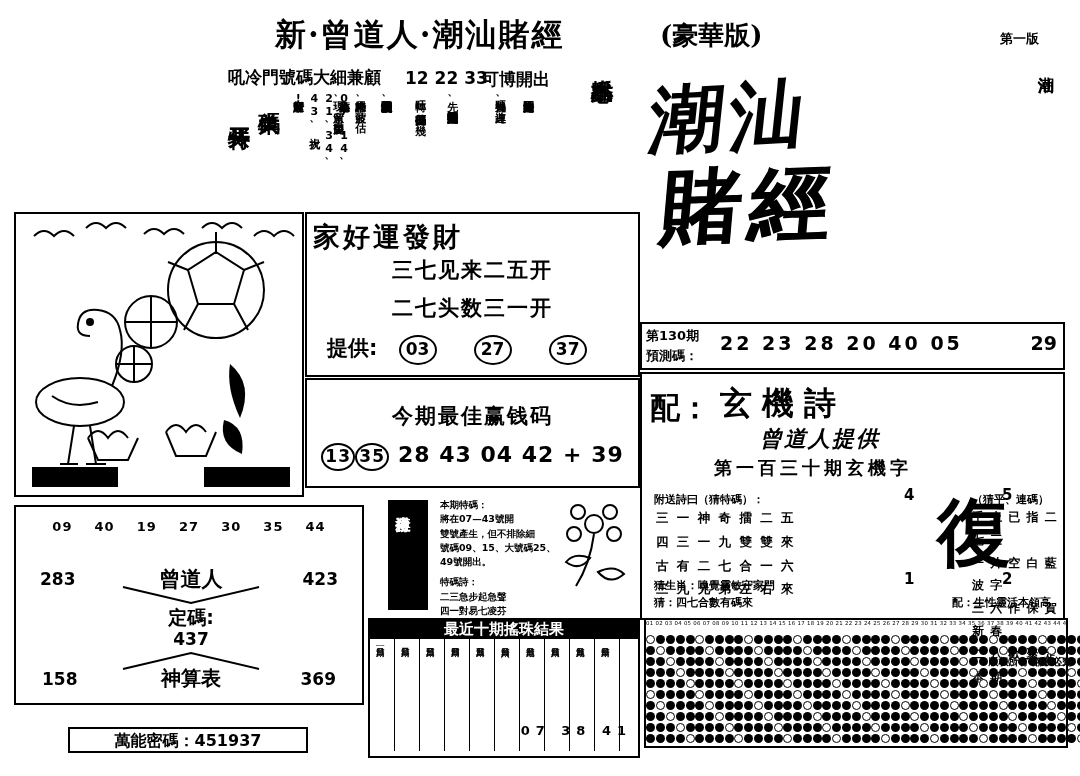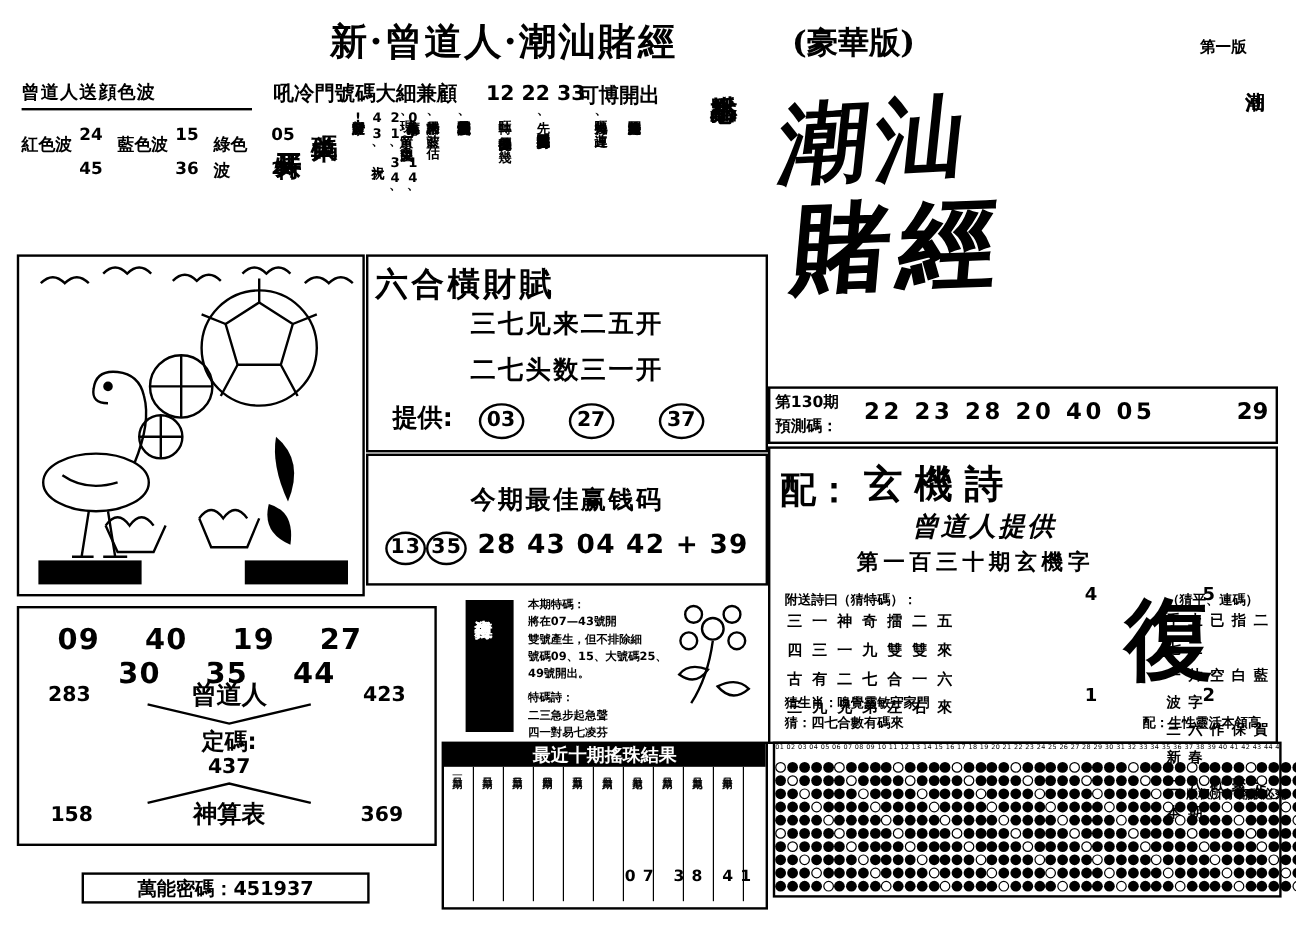--- a/index.html
+++ b/index.html
@@ -54,21 +54,21 @@
 
   
   #best{left:305px;top:378px;width:335px;height:110px;}
   #best .hd{font-size:21px;font-weight:bold;text-align:center;padding-top:22px;letter-spacing:2px;}
   #best .nums{text-align:center;font-size:22px;font-weight:bold;margin-top:12px;letter-spacing:1px;}
   .cn{display:inline-block;width:30px;height:24px;border:2px solid #000;border-radius:50%;
       text-align:center;line-height:22px;font-size:17px;font-weight:bold;}
 
   
   #numbox{left:14px;top:505px;width:350px;height:200px;}
-  .nb-row1{font-size:24px;font-weight:bold;letter-spacing:1px;text-align:center;padding-top:12px;}
+  .nb-row1{font-size:13px;font-weight:bold;letter-spacing:1px;text-align:center;padding-top:12px;}
   .nb-name{font-size:21px;font-weight:bold;text-align:center;}
   .nb-side{font-size:17px;font-weight:bold;}
   .nb-ding{font-size:19px;font-weight:bold;text-align:center;}
   .nb-code{font-size:17px;font-weight:bold;text-align:center;}
   .nb-shen{font-size:20px;font-weight:bold;text-align:center;}
   #wanneng{left:68px;top:727px;width:240px;height:26px;border:2px solid #000;box-sizing:border-box;
            text-align:center;font-size:16px;font-weight:bold;line-height:23px;}
 
   
   #shengxiao{left:388px;top:500px;width:40px;height:110px;background:#000;color:#fff;}
@@ -120,40 +120,20 @@
 <body>
 
 <div class="pg">
 
   <div class="abs" id="masthead">
     <div class="mh-title serif">新·曾道人·潮汕賭經</div>
     <div class="mh-sub serif">(豪華版)</div>
     <div class="mh-edition">第一版</div>
   </div>
 
-  <div class="abs" id="waves">
-    <div class="wv-head">曾道人送顔色波</div>
-    <div class="wv-row" style="left:0;top:42px;">
-      <span>紅色波</span>
-    </div>
-    <div class="wv-row" style="left:48px;top:34px;">24</div>
-    <div class="wv-row" style="left:48px;top:62px;">45</div>
-
-    <div class="wv-row" style="left:80px;top:42px;">
-      <span>藍色波</span>
-    </div>
-    <div class="wv-row" style="left:128px;top:34px;">15</div>
-    <div class="wv-row" style="left:128px;top:62px;">36</div>
-
-    <div class="wv-row" style="left:160px;top:42px;">
-      <span>綠色波</span>
-    </div>
-    <div class="wv-row" style="left:208px;top:34px;">05</div>
-    <div class="wv-row" style="left:208px;top:62px;">28</div>
-  </div>
 
   <div class="topbig" style="left:228px;top:110px;height:90px;">特开买</div>
   <div class="topbig" style="left:258px;top:95px;height:105px;">碼单大</div>
 
   <div class="abs bold" style="left:228px;top:66px;font-size:17px;white-space:nowrap;">吼冷門號碼大細兼顧</div>
   <div class="abs bold" style="left:405px;top:68px;font-size:17px;">12 22 33</div>
   <div class="abs bold" style="left:482px;top:68px;font-size:17px;">可博開出</div>
 
   <div class="topcol" style="left:290px;top:92px;height:100px;">家好運發財!</div>
   <div class="topcol" style="left:306px;top:92px;height:100px;">心水推薦07、14、21、34、43、祝大</div>
@@ -217,21 +197,21 @@
       </g>
     </svg>
     <div id="artcap" class="abs">
       <div class="capseg capb"></div>
         <div class="capseg"></div>
         <div class="capseg capb"></div>
     </div>
   </div>
 
   <div class="abs box" id="liuhe">
-    <div class="hd serif">六合橫財賦</div>
+    <div class="hd serif">家好運發財</div>
     <div class="ln">三七见来二五开</div>
     <div class="ln" style="margin-top:8px;">二七头数三一开</div>
     <div style="margin-top:10px;">
       <span class="sup">提供:</span>
       <span class="circnum">03</span>
       <span class="circnum">27</span>
       <span class="circnum">37</span>
     </div>
   </div>
 

